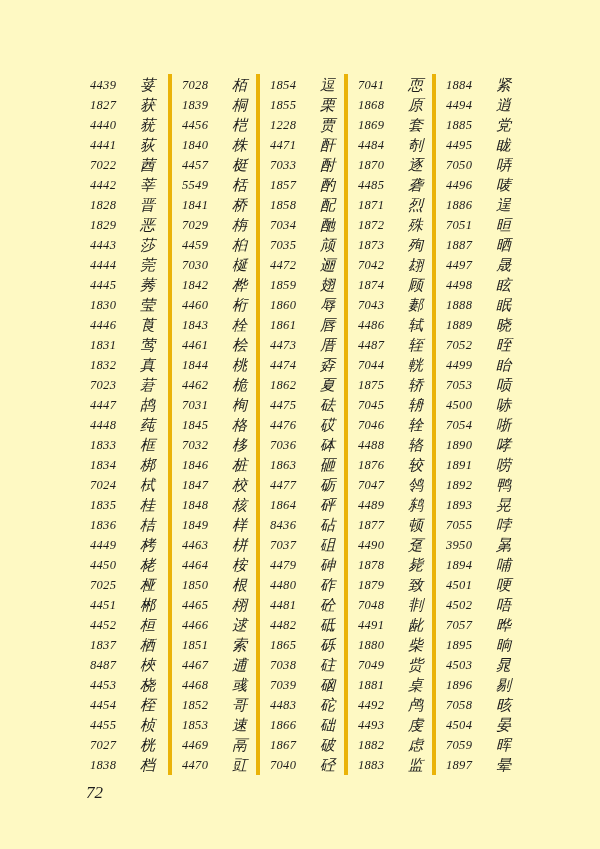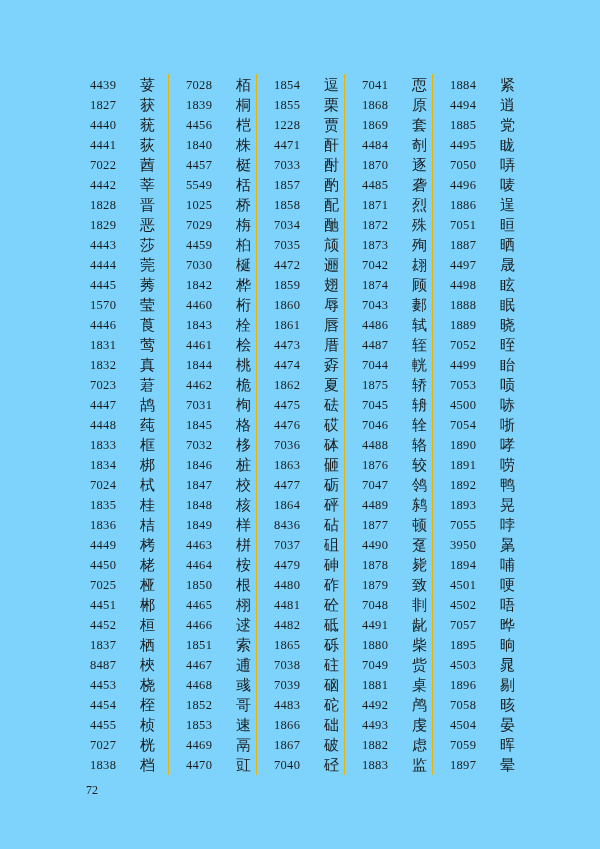--- a/index.html
+++ b/index.html
@@ -11,37 +11,37 @@
     width: 600px;
     height: 849px;
     position: relative;
     overflow: hidden;
     font-family: "Liberation Serif", serif;
     color: #1c1c1c;
   }
   .sheet {
     position: absolute;
     inset: 0;
-    background: #7dd3fc;
+    background: #fef9c3;
+    font-style: italic;
   }
   .index-table {
     position: absolute;
     left: 80px;
     top: 74px;
     display: flex;
     align-items: stretch;
   }
   .index-col {
     width: 88px;
     box-sizing: border-box;
     padding-top: 1px;
   }
   .index-col + .index-col {
-    border-left: 1px solid #eab308;
-    padding-left: 7px;
+    border-left: 4px solid #eab308;
   }
   .entry-row {
     height: 20px;
     display: flex;
     align-items: center;
     white-space: nowrap;
   }
   .entry-code {
     display: inline-block;
     margin-left: 10px;
@@ -56,21 +56,21 @@
     margin-left: 10px;
     font-size: 15px;
     line-height: 20px;
     font-family: "Liberation Serif", serif;
     color: #1c1c1c;
   }
   .page-number {
     position: absolute;
     left: 86px;
     top: 783px;
-    font-size: 12px;
+    font-size: 17px;
     font-family: "Liberation Serif", serif;
     color: #1c1c1c;
   }
 </style>
 </head>
 <body>
 
 <div class="sheet">
   <div class="index-table" id="index-table">
       <div class="index-col">
@@ -112,21 +112,21 @@
   </div>
         <div class="entry-row">
     <span class="entry-code">4444</span>
     <span class="entry-char">莞</span>
   </div>
         <div class="entry-row">
     <span class="entry-code">4445</span>
     <span class="entry-char">莠</span>
   </div>
         <div class="entry-row">
-    <span class="entry-code">1570</span>
+    <span class="entry-code">1830</span>
     <span class="entry-char">莹</span>
   </div>
         <div class="entry-row">
     <span class="entry-code">4446</span>
     <span class="entry-char">莨</span>
   </div>
         <div class="entry-row">
     <span class="entry-code">1831</span>
     <span class="entry-char">莺</span>
   </div>
@@ -234,21 +234,21 @@
   </div>
         <div class="entry-row">
     <span class="entry-code">4457</span>
     <span class="entry-char">梃</span>
   </div>
         <div class="entry-row">
     <span class="entry-code">5549</span>
     <span class="entry-char">栝</span>
   </div>
         <div class="entry-row">
-    <span class="entry-code">1025</span>
+    <span class="entry-code">1841</span>
     <span class="entry-char">桥</span>
   </div>
         <div class="entry-row">
     <span class="entry-code">7029</span>
     <span class="entry-char">栴</span>
   </div>
         <div class="entry-row">
     <span class="entry-code">4459</span>
     <span class="entry-char">桕</span>
   </div>

